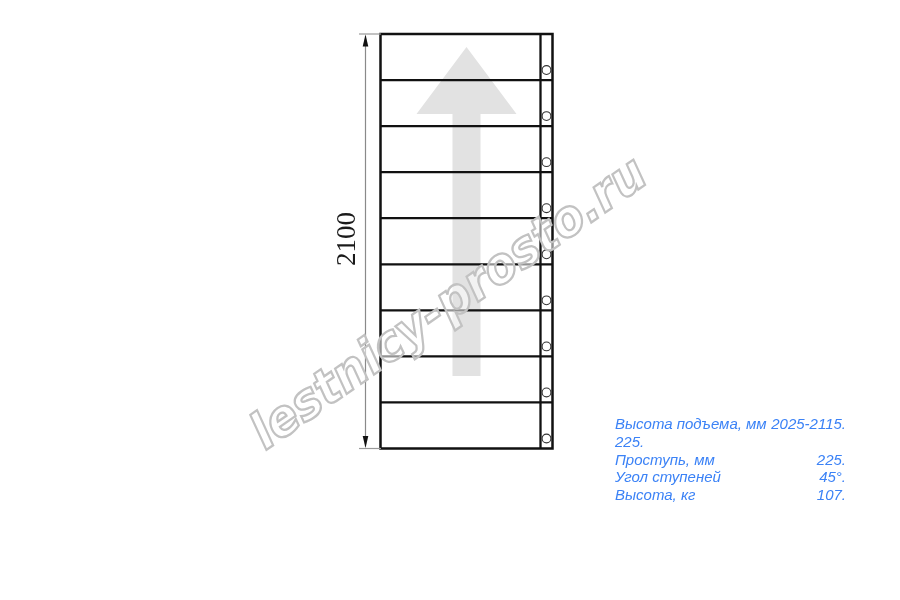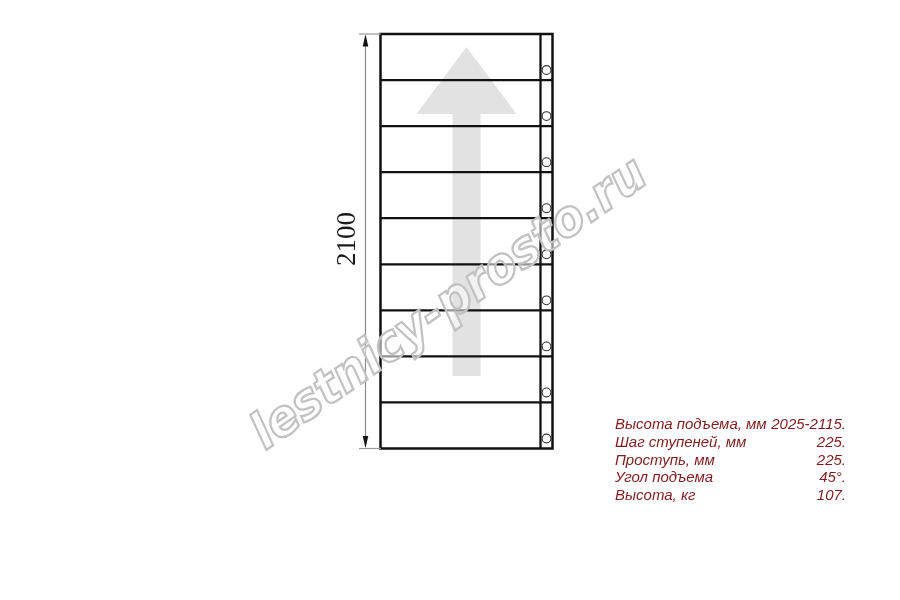--- a/index.html
+++ b/index.html
@@ -17,21 +17,21 @@
     width: 900px; height: 600px;
   }
   .specs {
     position: absolute;
     left: 615px;
     top: 415px;
     width: 231px;
     font-style: italic;
     font-size: 15px;
     line-height: 17.8px;
-    color: #7f1d1d;
+    color: #3b82f6;
   }
   .spec-row {
     display: flex;
     justify-content: space-between;
     white-space: nowrap;
   }
   .spec-label { text-align: left; }
   .spec-value { text-align: left; }
 </style>
 </head>
@@ -75,29 +75,28 @@
 
     <text x="450" y="305" transform="rotate(-35 450 305)" text-anchor="middle" dominant-baseline="middle" font-family="DejaVu Sans, sans-serif" font-size="50" font-style="italic" font-weight="bold" textLength="470" lengthAdjust="spacingAndGlyphs" fill="rgba(255,255,255,0.55)" stroke="#c2c2c2" stroke-width="2.3">lestnicy-prosto.ru</text>
   </svg>
 
   <div class="specs" id="spec-table">
       <div class="spec-row">
         <span class="spec-label">Высота подъема, мм</span>
         <span class="spec-value">2025-2115.</span>
       </div>
       <div class="spec-row">
-        <span class="spec-label">Шаг ступеней, мм</span>
         <span class="spec-value">225.</span>
       </div>
       <div class="spec-row">
         <span class="spec-label">Проступь, мм</span>
         <span class="spec-value">225.</span>
       </div>
       <div class="spec-row">
-        <span class="spec-label">Угол подъема</span>
+        <span class="spec-label">Угол ступеней</span>
         <span class="spec-value">45°.</span>
       </div>
       <div class="spec-row">
         <span class="spec-label">Высота, кг</span>
         <span class="spec-value">107.</span>
       </div>
     </div>
 
 </div>
 

